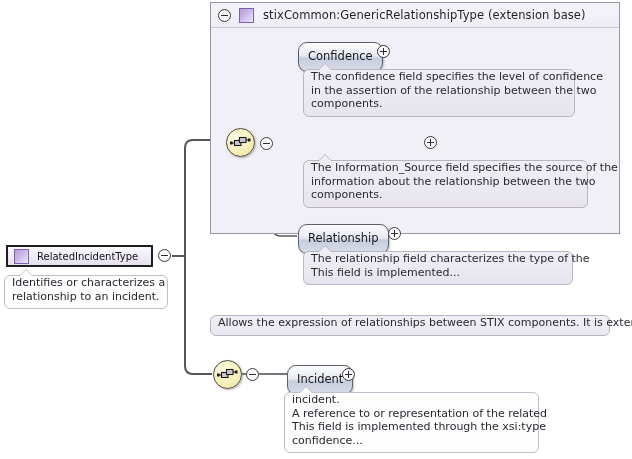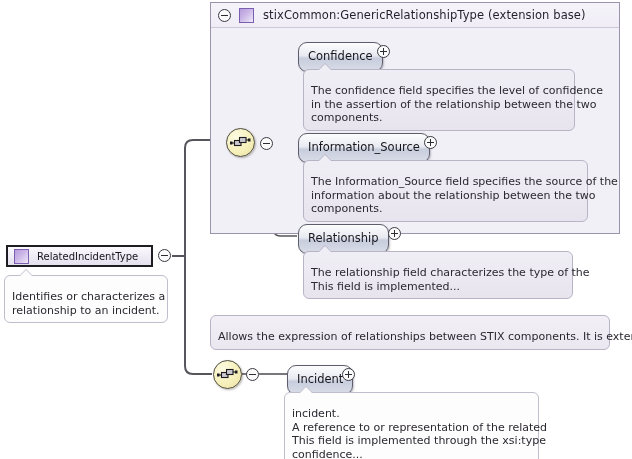--- a/index.html
+++ b/index.html
@@ -162,21 +162,21 @@
     box-shadow: 1px 1px 2px rgba(60,55,40,0.35);
   }
   .compositor svg { position:absolute; left:0; top:0; }
 
   
   .note {
     position: absolute;
     box-sizing: border-box;
     border: 1px solid #b9b3c6;
     border-radius: 6px;
-    padding: 14px 7px 5px 7px;
+    padding: 0 7px 5px 7px;
     font-size: 11px;
     line-height: 13.6px;
     color: #2b2830;
   }
   .note.inner {
     background: linear-gradient(to bottom,#f0eef5 0%, #e7e4ee 100%);
   }
   .note.outer {
     background: linear-gradient(to bottom,#f2f0f6 0%, #eae7f0 100%);
   }
@@ -261,23 +261,20 @@
     </div>
     <div class="toggle plus" style="position:absolute; left:166px; top:42px;"></div>
     <div class="note inner" style="left:92px; top:66px; width:272px;">
       <span class="tail"></span>
         <span class="tail-in"></span>
       <span class="ln">The confidence field specifies the level of confidence</span>
       <span class="ln">in the assertion of the relationship between the two</span>
       <span class="ln">components.</span>
     </div>
 
-    <div class="pill" style="left:87px; top:130px;">
-      <span class="pill-label">Information_Source</span>
-    </div>
     <div class="toggle plus" style="position:absolute; left:213px; top:133px;"></div>
     <div class="note inner" style="left:92px; top:157px; width:285px;">
       <span class="tail"></span>
         <span class="tail-in"></span>
       <span class="ln">The Information_Source field specifies the source of the</span>
       <span class="ln">information about the relationship between the two</span>
       <span class="ln">components.</span>
     </div>
 
     <div class="pill" style="left:87px; top:221px;">

